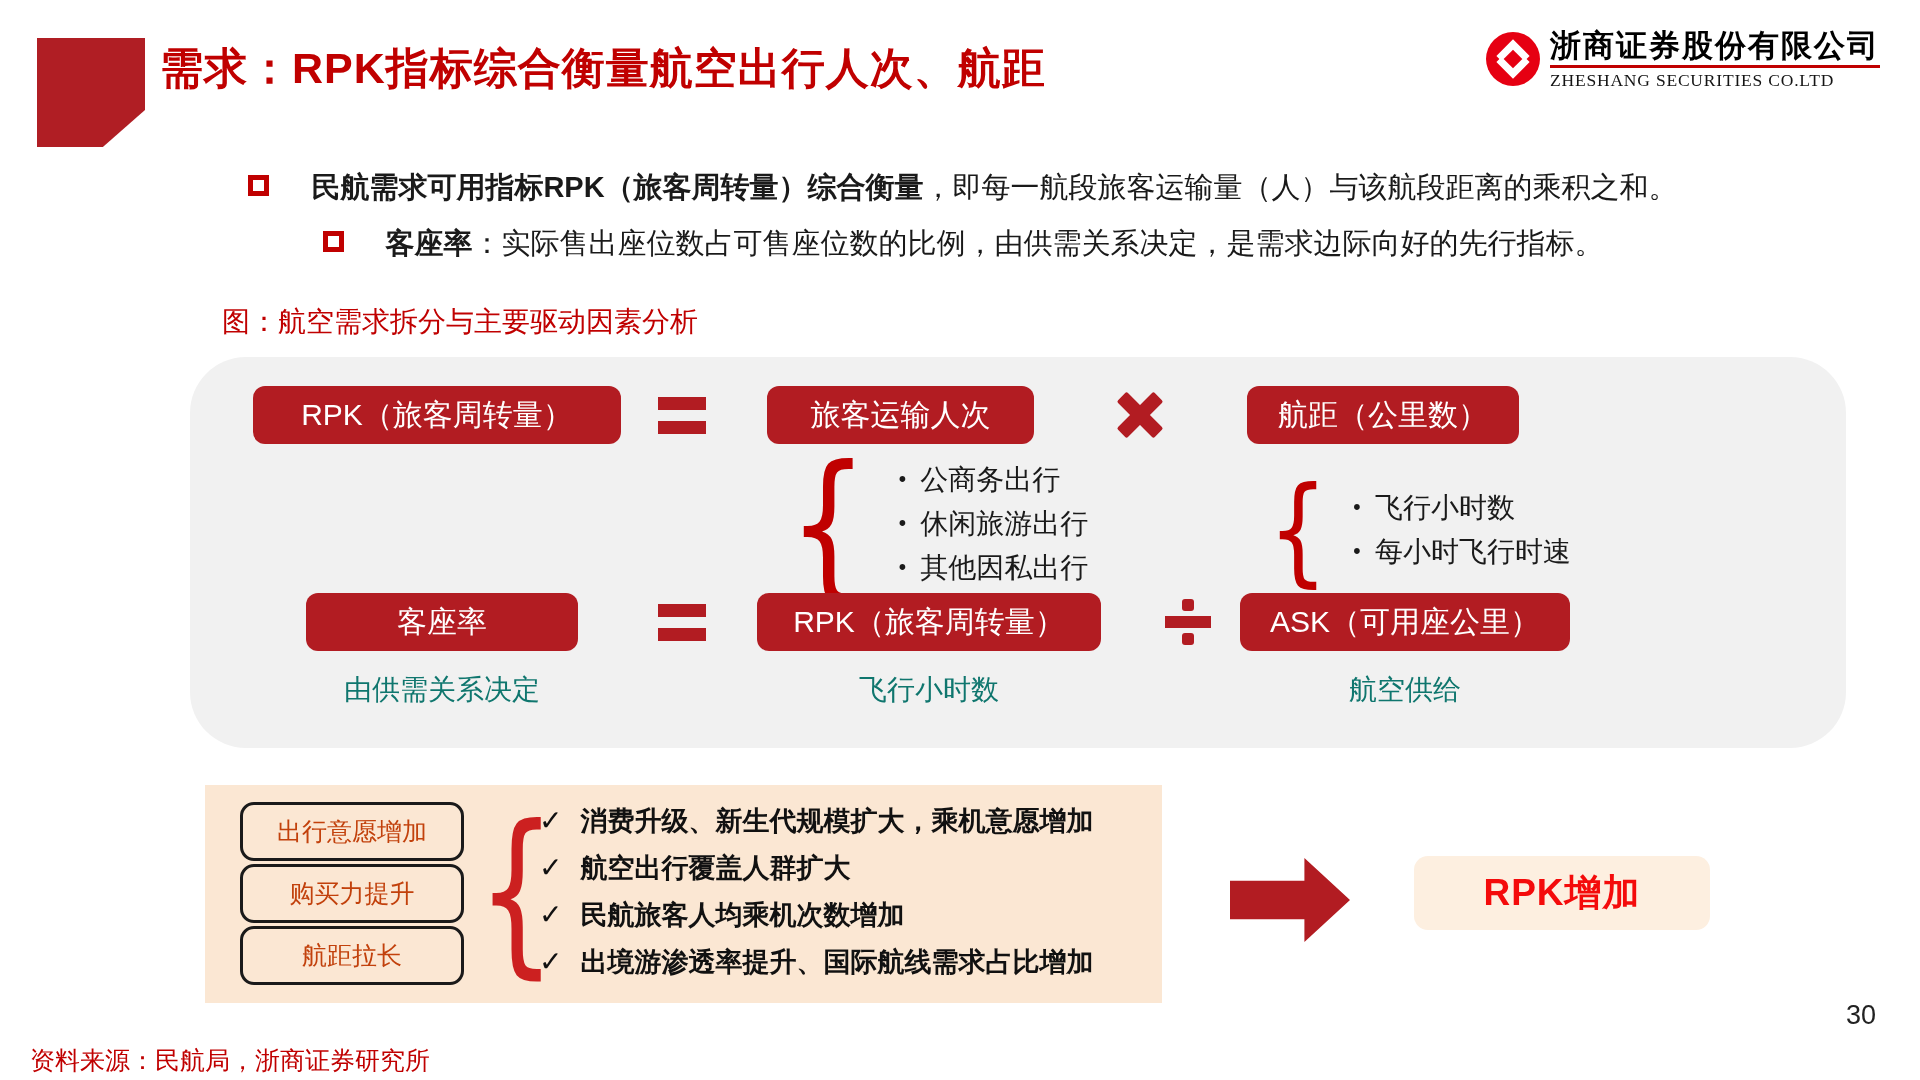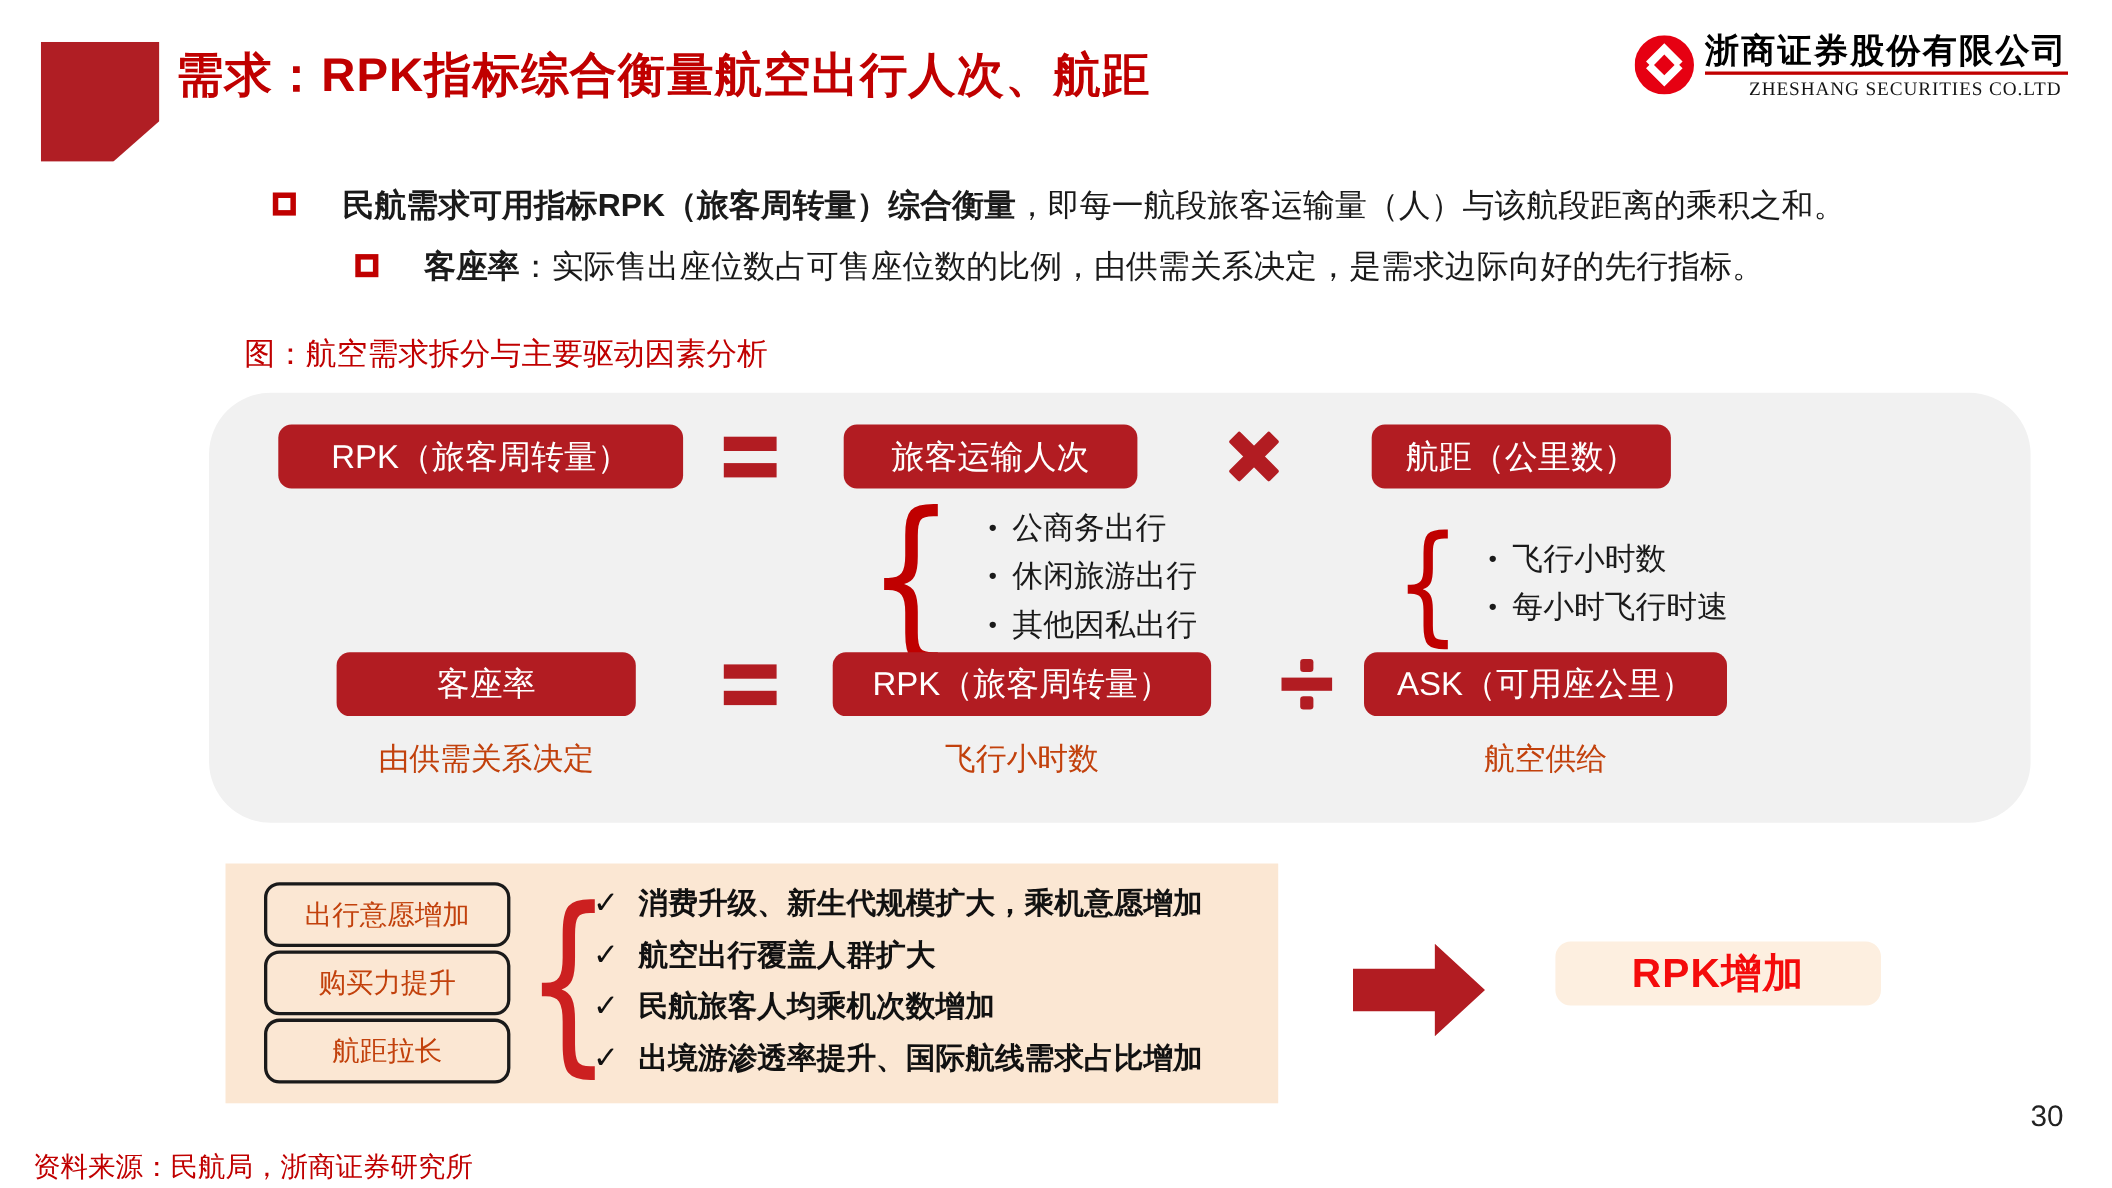--- a/index.html
+++ b/index.html
@@ -12,21 +12,21 @@
   .title{position:absolute;left:160px;top:40px;font-size:43px;font-weight:bold;color:#C00000;
          letter-spacing:1px;white-space:nowrap;}
 
   .logo{position:absolute;right:40px;top:28px;display:flex;align-items:flex-start;gap:10px;}
   .logo-mark{width:54px;height:54px;margin-top:4px;}
   .logo-text{display:flex;flex-direction:column;}
   .logo-cn{font-family:"Liberation Serif",serif;font-size:31px;font-weight:bold;color:#000000;
            letter-spacing:2px;white-space:nowrap;line-height:36px;}
   .logo-rule{height:3px;background:#C00000;margin:1px 0 2px 0;}
   .logo-en{font-family:"Liberation Serif",serif;font-size:17.5px;color:#141414;letter-spacing:.8px;
-           white-space:nowrap;margin-left:40px;}
+           white-space:nowrap;}
 
   
   .bullet{position:absolute;left:48px;display:flex;align-items:flex-start;gap:42px;width:1830px;justify-content:center;}
   .bullet-sq{flex:0 0 auto;width:11px;height:11px;border:5px solid #C00000;margin-top:7px;background:#fff;}
   .bullet-text{font-size:29px;color:#1A1A1A;line-height:38px;}
   .bullet-lead{font-weight:bold;}
   .b1{top:168px;} .b2{top:224px;}
 
   .caption{position:absolute;left:222px;top:303px;font-size:28px;color:#C00000;}
 
@@ -62,39 +62,39 @@
   .dlist .brace{font-size:158px;line-height:150px;}
   .dl2 .brace{font-size:118px;line-height:110px;}
   .ditems{display:flex;flex-direction:column;margin-left:8px;}
   .ditem{display:flex;align-items:center;gap:12px;height:44px;
          font-family:"DejaVu Serif",serif;font-size:28px;color:#1A1A1A;white-space:nowrap;}
   .ditem .dot{font-size:20px;}
   .dl1{left:598px;top:92px;}
   .dl2{left:1078px;top:118px;}
 
   .note{position:absolute;top:314px;text-align:center;font-family:"DejaVu Serif",serif;
-        font-size:28px;color:#c2410c;white-space:nowrap;}
+        font-size:28px;color:#0f766e;white-space:nowrap;}
   .n1{left:116px;width:272px;} .n2{left:567px;width:344px;} .n3{left:1050px;width:330px;}
 
   
   .panel{position:absolute;left:205px;top:785px;width:957px;height:218px;background:#FBE7D3;}
   .fbox{position:absolute;left:35px;width:218px;height:53px;border:3px solid #1A1A1A;border-radius:14px;
         background:transparent;display:flex;align-items:center;justify-content:center;
         font-size:25px;color:#c2410c;white-space:nowrap;}
   .f1{top:17px;} .f2{top:79px;} .f3{top:141px;}
   .panel-brace{position:absolute;left:272px;top:22px;color:#CC2020;font-family:"DejaVu Sans",sans-serif;
         font-size:178px;line-height:170px;transform:scaleX(.7);transform-origin:left center;}
   .checks{position:absolute;left:334px;top:12px;display:flex;flex-direction:column;}
   .check-row{display:flex;align-items:center;gap:18px;height:47px;}
   .check-mark{font-size:28px;color:#111111;}
   .check-text{font-size:27px;font-weight:bold;color:#111111;white-space:nowrap;}
 
   .arrow{position:absolute;left:1230px;top:858px;width:120px;height:84px;background:#B21C22;
          clip-path:polygon(0 27%,62% 27%,62% 0,100% 50%,62% 100%,62% 73%,0 73%);}
-  .result{position:absolute;left:1414px;top:856px;width:296px;height:58px;background:#FDEFE0;
+  .result{position:absolute;left:1414px;top:856px;width:296px;height:74px;background:#FDEFE0;
           border-radius:14px;display:flex;align-items:center;justify-content:center;}
   .result-text{font-size:37px;font-weight:bold;color:#F40B0B;letter-spacing:1px;}
 
   .source{position:absolute;left:30px;top:1044px;font-size:25px;color:#C00000;white-space:nowrap;}
   .pageno{position:absolute;left:1846px;top:1000px;font-size:27px;color:#222222;}
 </style>
 </head>
 <body>
 
 <div class="slide">

